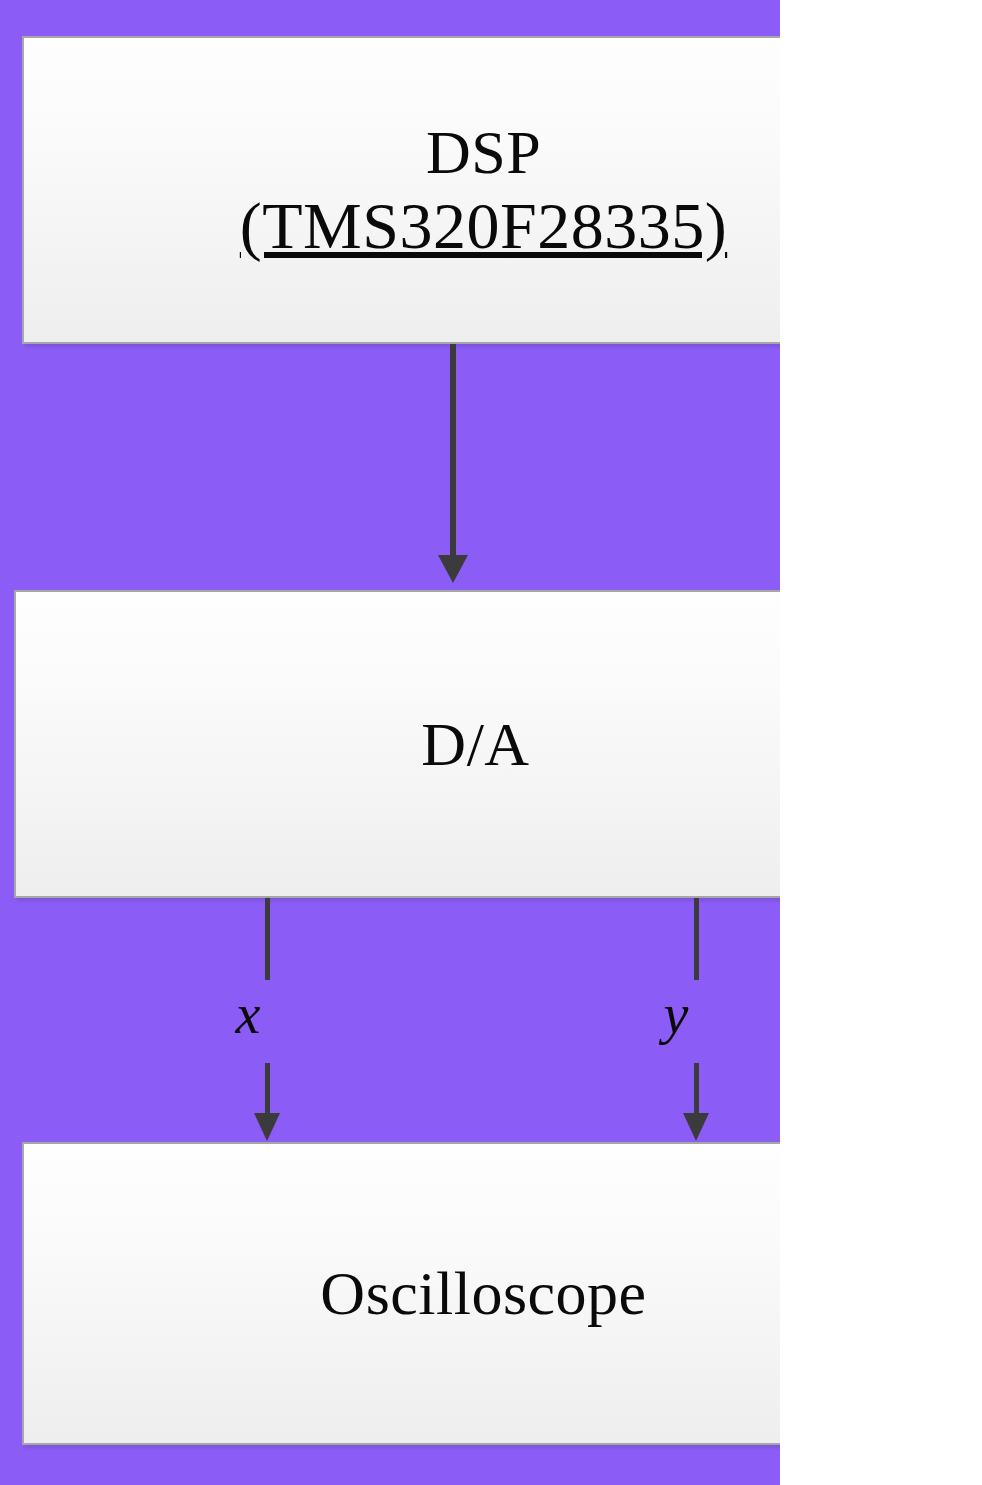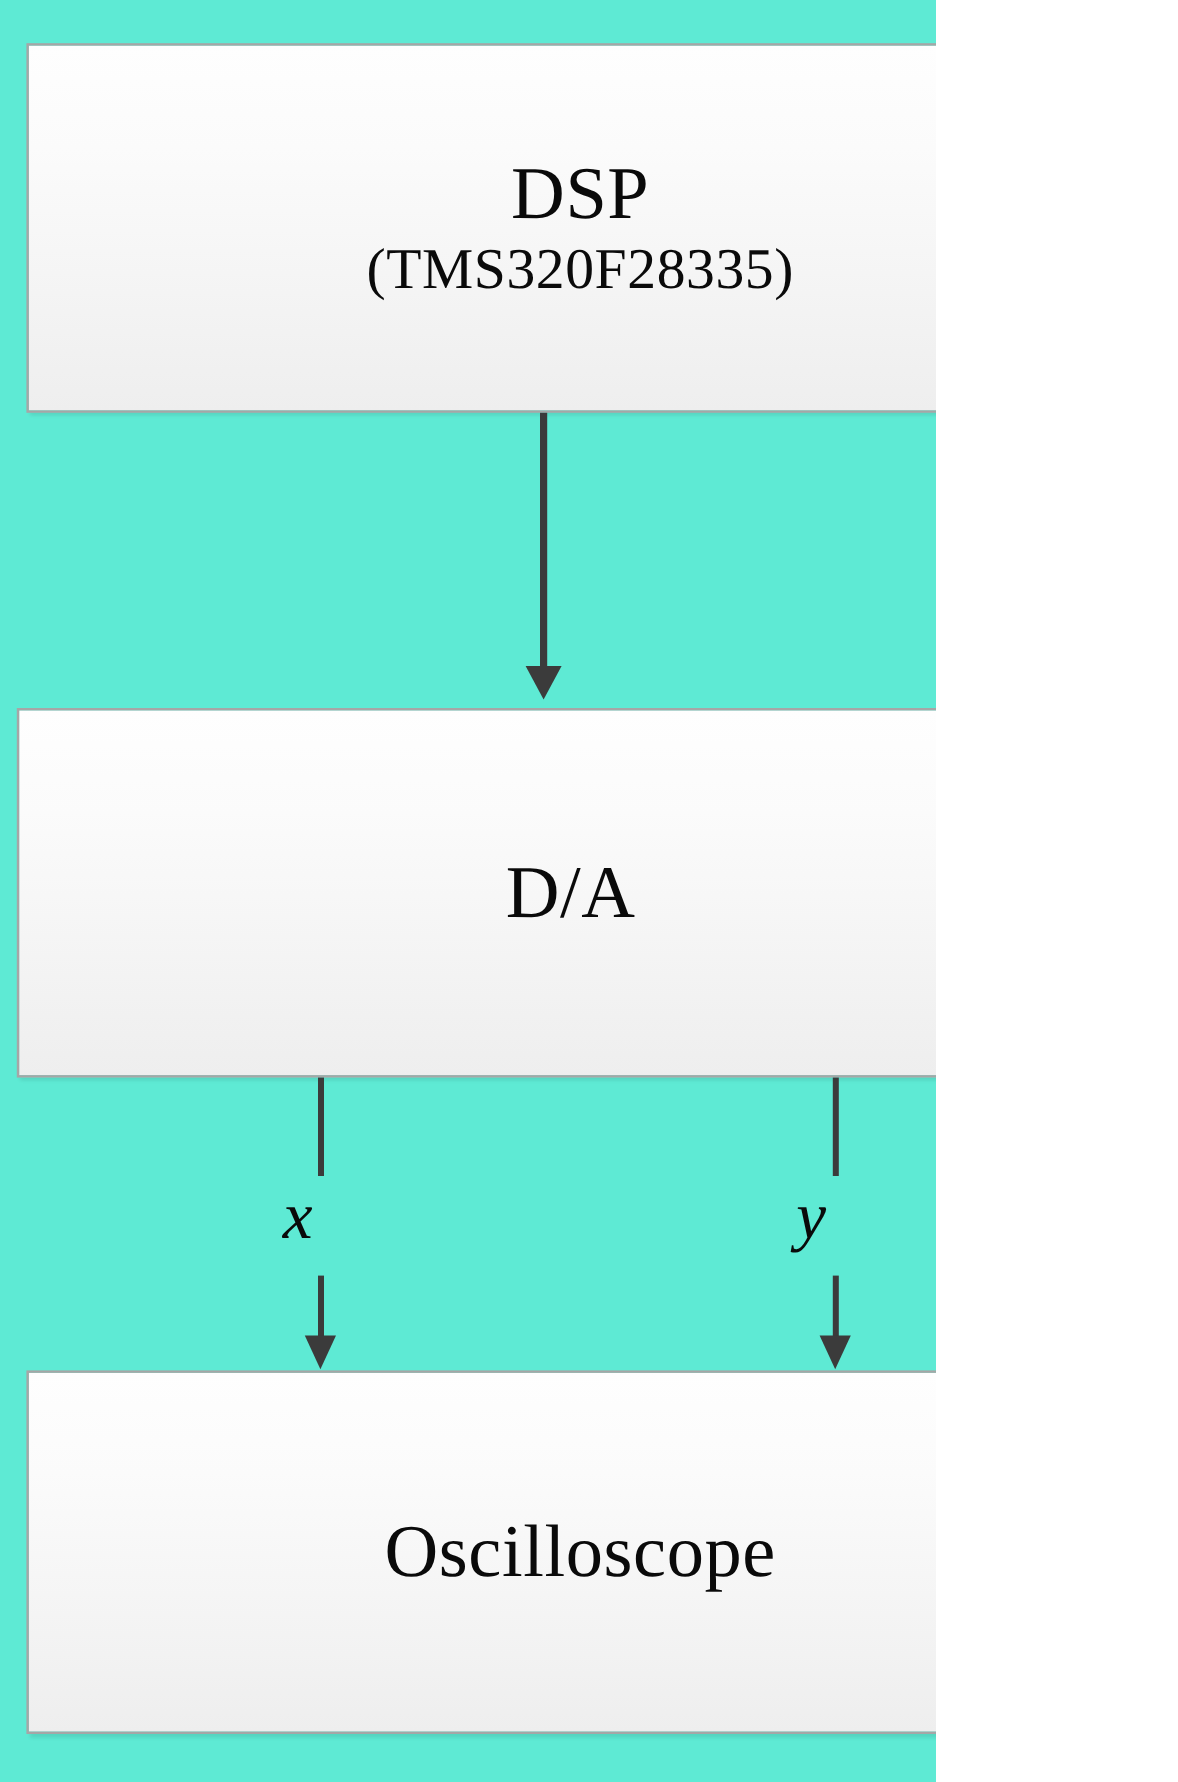--- a/index.html
+++ b/index.html
@@ -5,21 +5,21 @@
 <style>
   html, body {
     margin: 0;
     padding: 0;
     background: #ffffff;
   }
   #canvas {
     position: relative;
     width: 780px;
     height: 1485px;
-    background: #5eead4;
+    background: #8b5cf6;
     overflow: hidden;
     font-family: "Liberation Serif", "DejaVu Serif", serif;
   }
 
   
   .block {
     position: absolute;
     box-sizing: border-box;
     border: 2px solid #a6a6a6;
     background: linear-gradient(to bottom, #fefefe 0%, #fbfbfb 28%, #f5f5f5 62%, #eeeeee 100%);
@@ -31,21 +31,21 @@
     color: #0a0a0a;
   }
   .block-line {
     display: block;
     text-align: center;
     line-height: 1.14;
     letter-spacing: 0.5px;
     white-space: nowrap;
   }
   .line-main { font-size: 62px; }
-  .line-sub  { font-size: 48px; }
+  .line-sub  { font-size: 66px; text-decoration: underline; }
 
   #block-dsp {
     left: 22px;  top: 36px;   width: 923px; height: 308px;
   }
   #block-dac {
     left: 14px;  top: 590px;  width: 923px; height: 308px;
   }
   #block-scope {
     left: 22px;  top: 1142px; width: 923px; height: 303px;
   }

